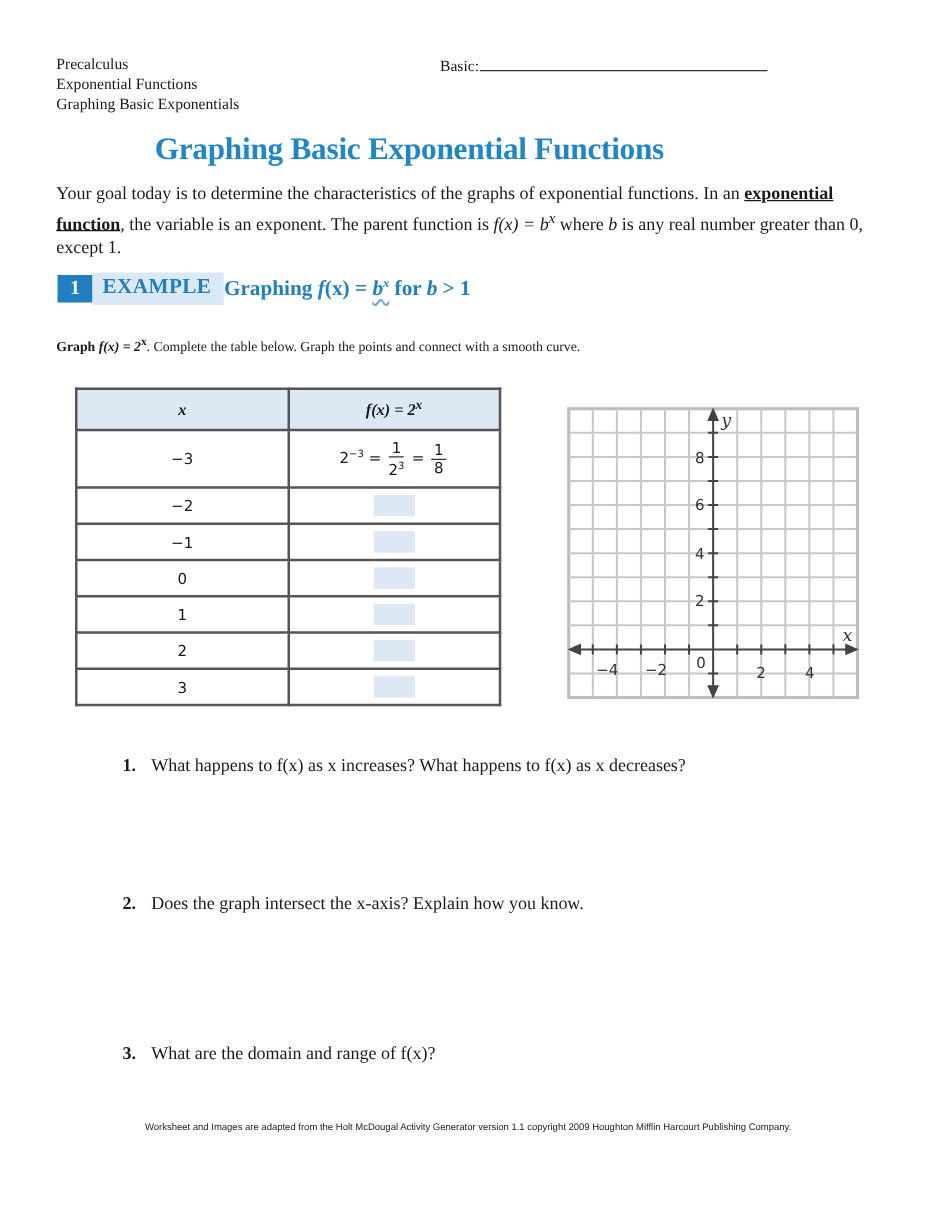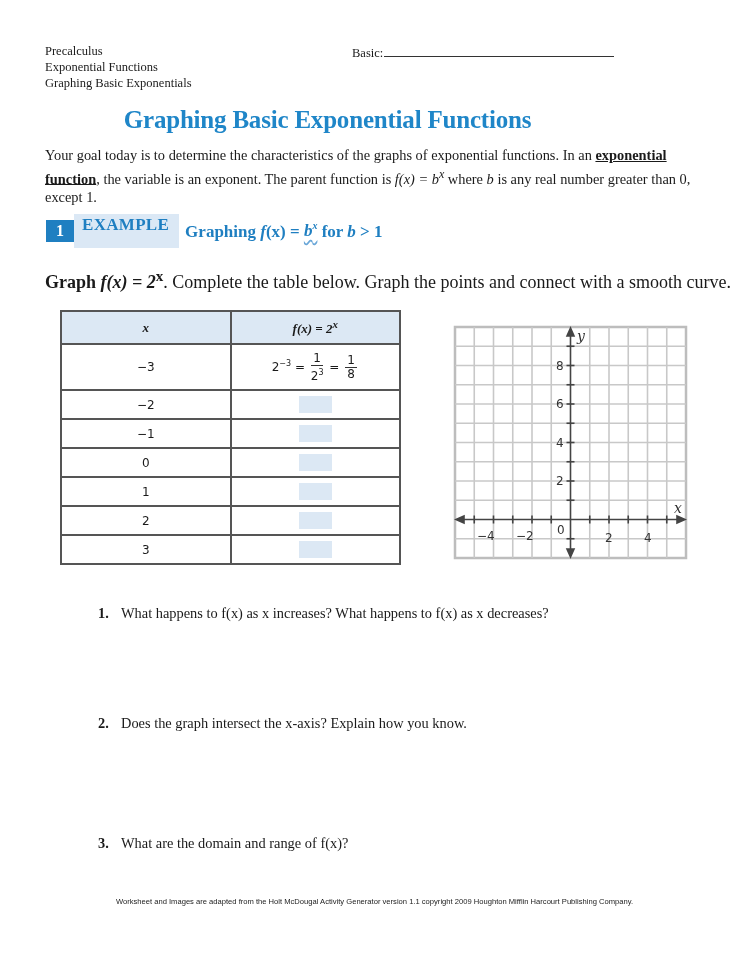--- a/index.html
+++ b/index.html
@@ -10,25 +10,25 @@
     .name-line { display: inline-block; width: 230px; border-bottom: 1px solid #333; height: 12px; vertical-align: baseline; margin-left: 1px; }
     .title { left: 0; width: 655px; top: 106px; text-align: center; font-size: 25px; font-weight: bold;
              color: #1f86c8; letter-spacing: -0.2px; }
     .intro { left: 45px; top: 146px; width: 665px; font-size: 14.4px; line-height: 18.5px; }
     .intro b { text-decoration: underline; }
     .intro i { font-style: italic; }
     .banner { left: 46px; top: 220px; height: 22px; display: flex; align-items: center; }
     .banner .num { background: #1f7fc1; color: #fff; font-weight: bold; font-size: 16px; width: 28px; height: 22px;
                    display: flex; align-items: center; justify-content: center; }
     .banner .ex { background: #dbe8f5; color: #1f7fc1; font-weight: bold; font-size: 17px; height: 22px;
-                  padding: 0 10px 12px 8px; display: flex; align-items: center; letter-spacing: 0.3px; }
-    .banner .sub { color: #1f7fc1; font-weight: bold; font-size: 17px; margin-left: 6px; }
+                  padding: 0 10px 4px 8px; display: flex; align-items: center; letter-spacing: 0.3px; }
+    .banner .sub { color: #1f7fc1; font-weight: bold; font-size: 17px; margin-left: 0; }
     .banner .sub i { font-style: italic; }
     .banner .wavy { text-decoration: underline wavy #6aa7d8; text-underline-offset: 3px; }
-    .graph-instr { left: 45px; top: 268px; font-size: 18px; }
+    .graph-instr { left: 45px; top: 268px; font-size: 11px; }
     .graph-instr b { font-weight: bold; }
     table.vals { position: absolute; left: 60px; top: 310px; width: 341px; border-collapse: collapse;
                  font-family: "DejaVu Sans", sans-serif; font-size: 12px; }
     table.vals td, table.vals th { border: 2px solid #555; text-align: center; padding: 0; }
     table.vals th { background: #dce8f4; height: 31px; font-family: "Liberation Serif", serif; font-weight: bold; font-size: 13px; }
     table.vals th i { font-style: italic; }
     table.vals td { height: 27px; }
     table.vals tr.first td { height: 44px; }
     .blank { display: inline-block; width: 33px; height: 17px; background: #dce8f4; vertical-align: middle; }
     .frac { display: inline-flex; flex-direction: column; align-items: center; vertical-align: middle; line-height: 13px; margin: 0 2px; }

